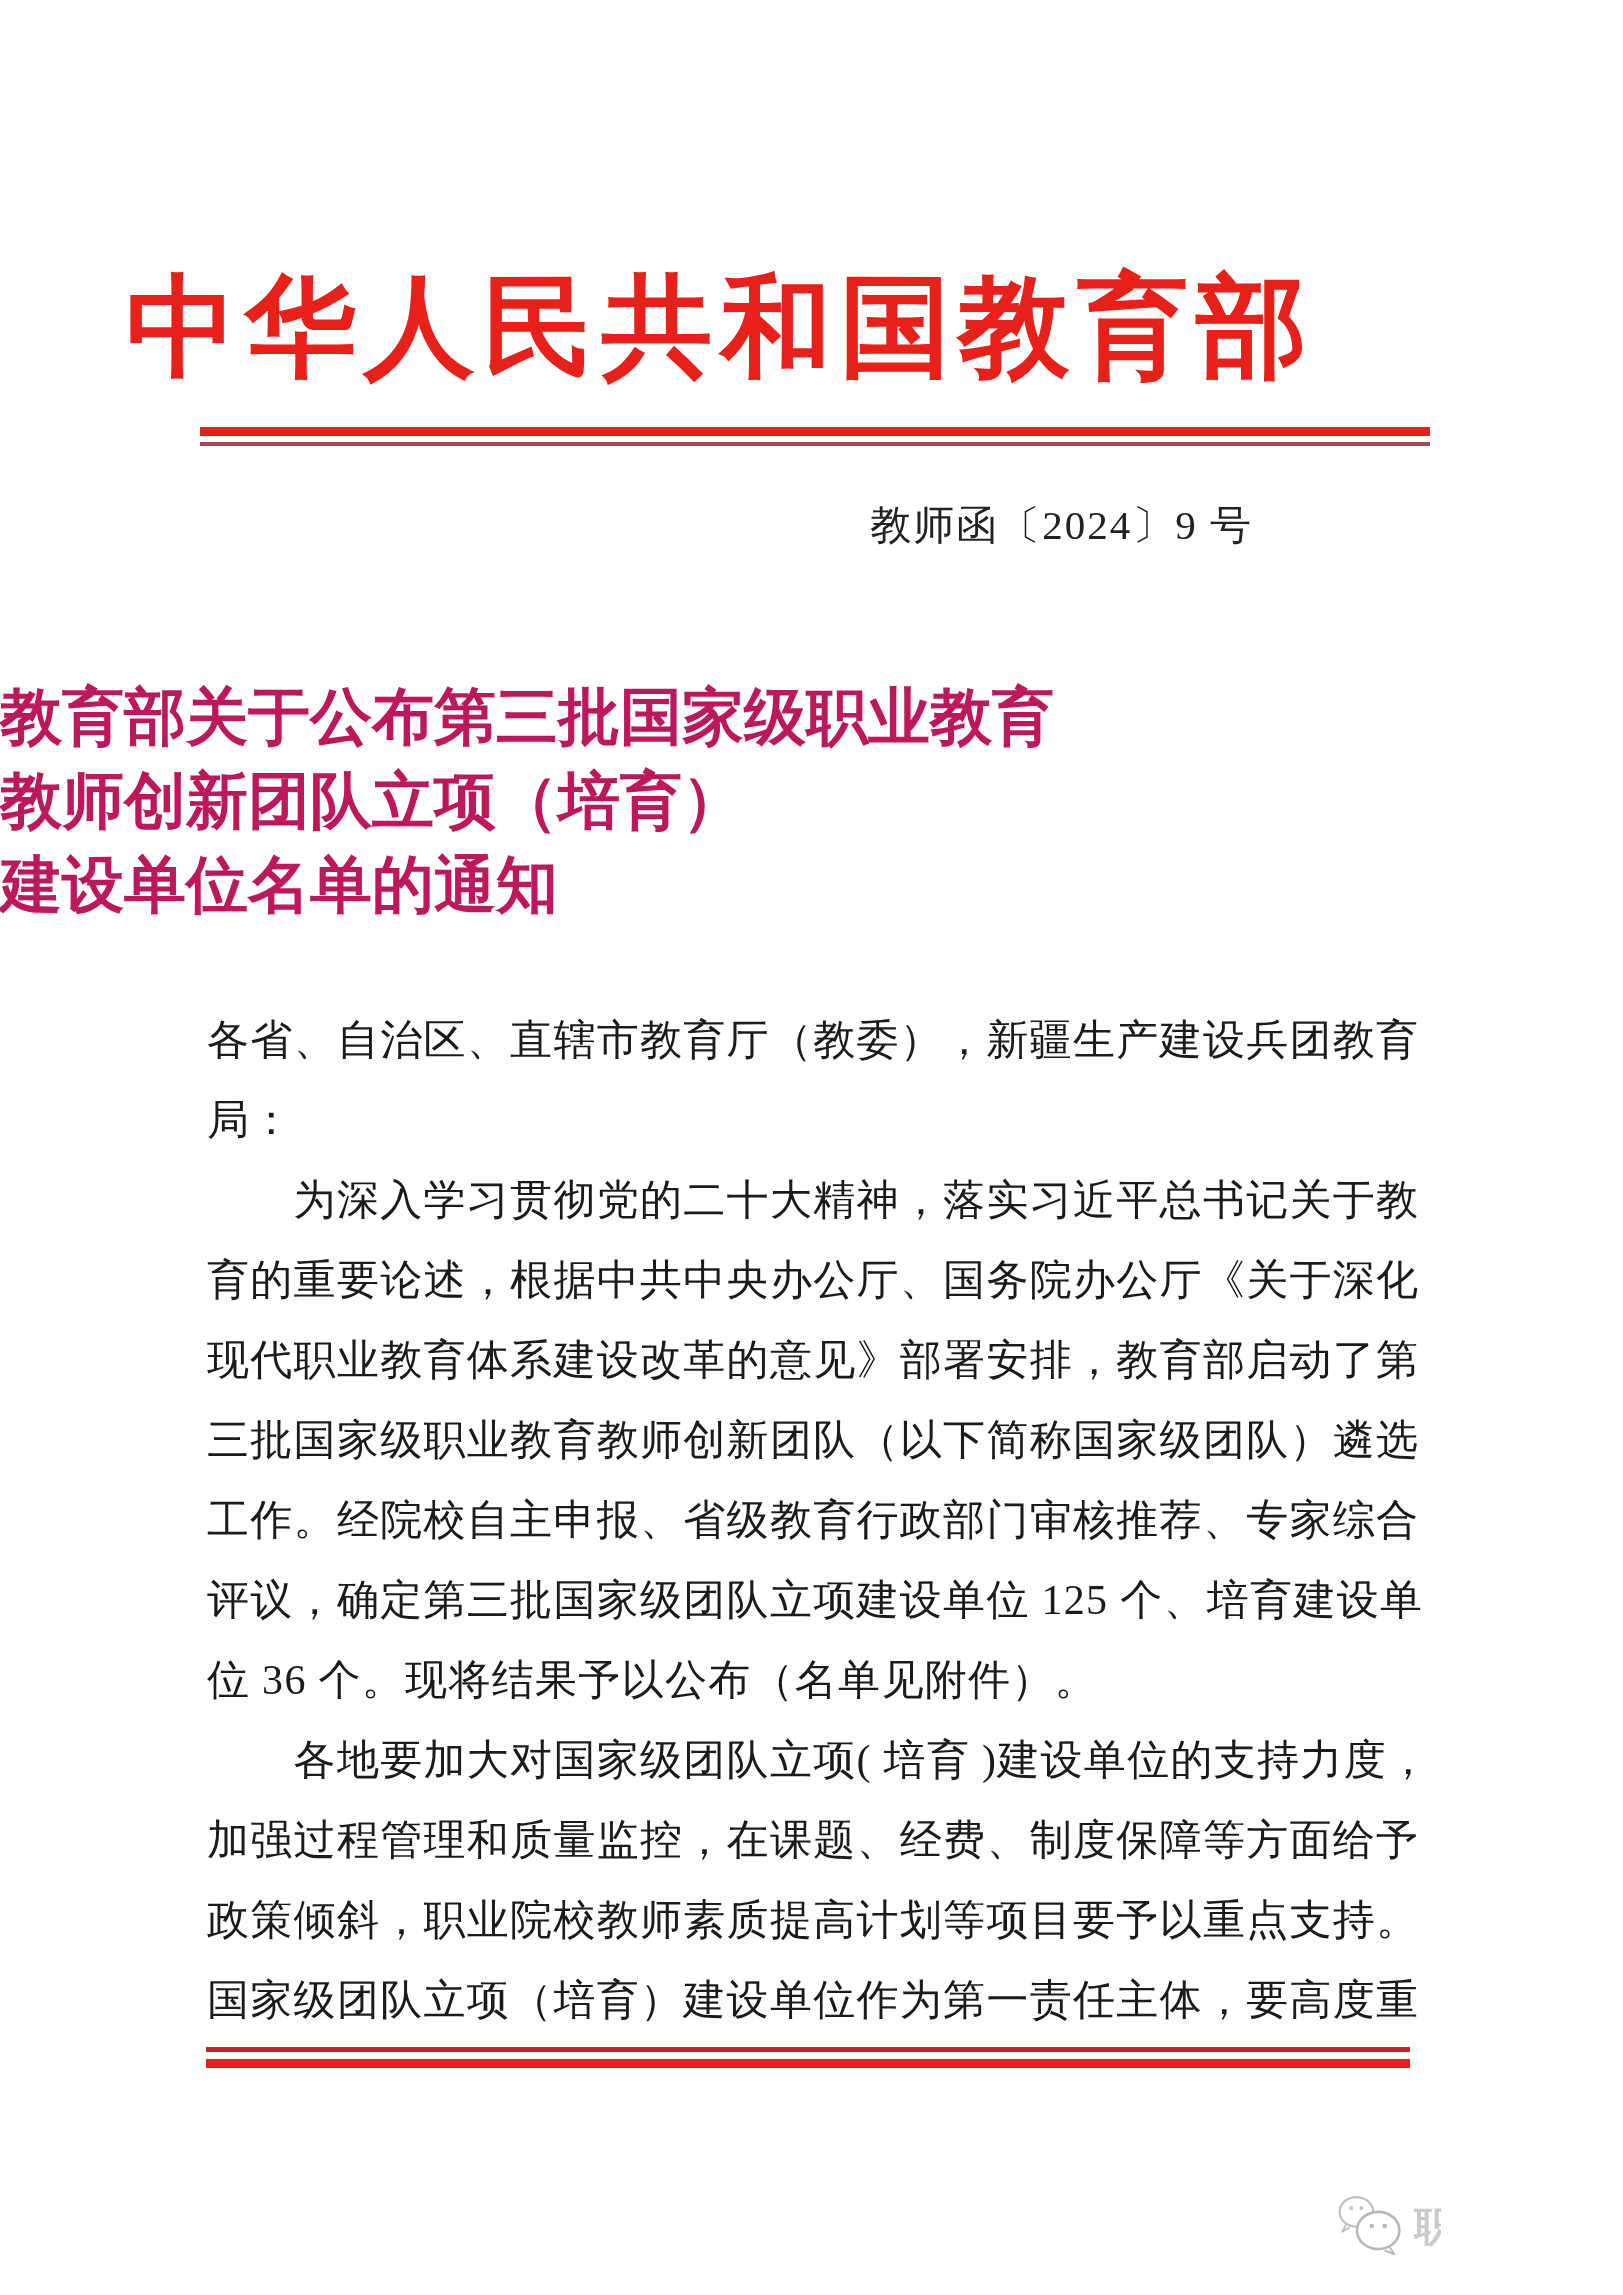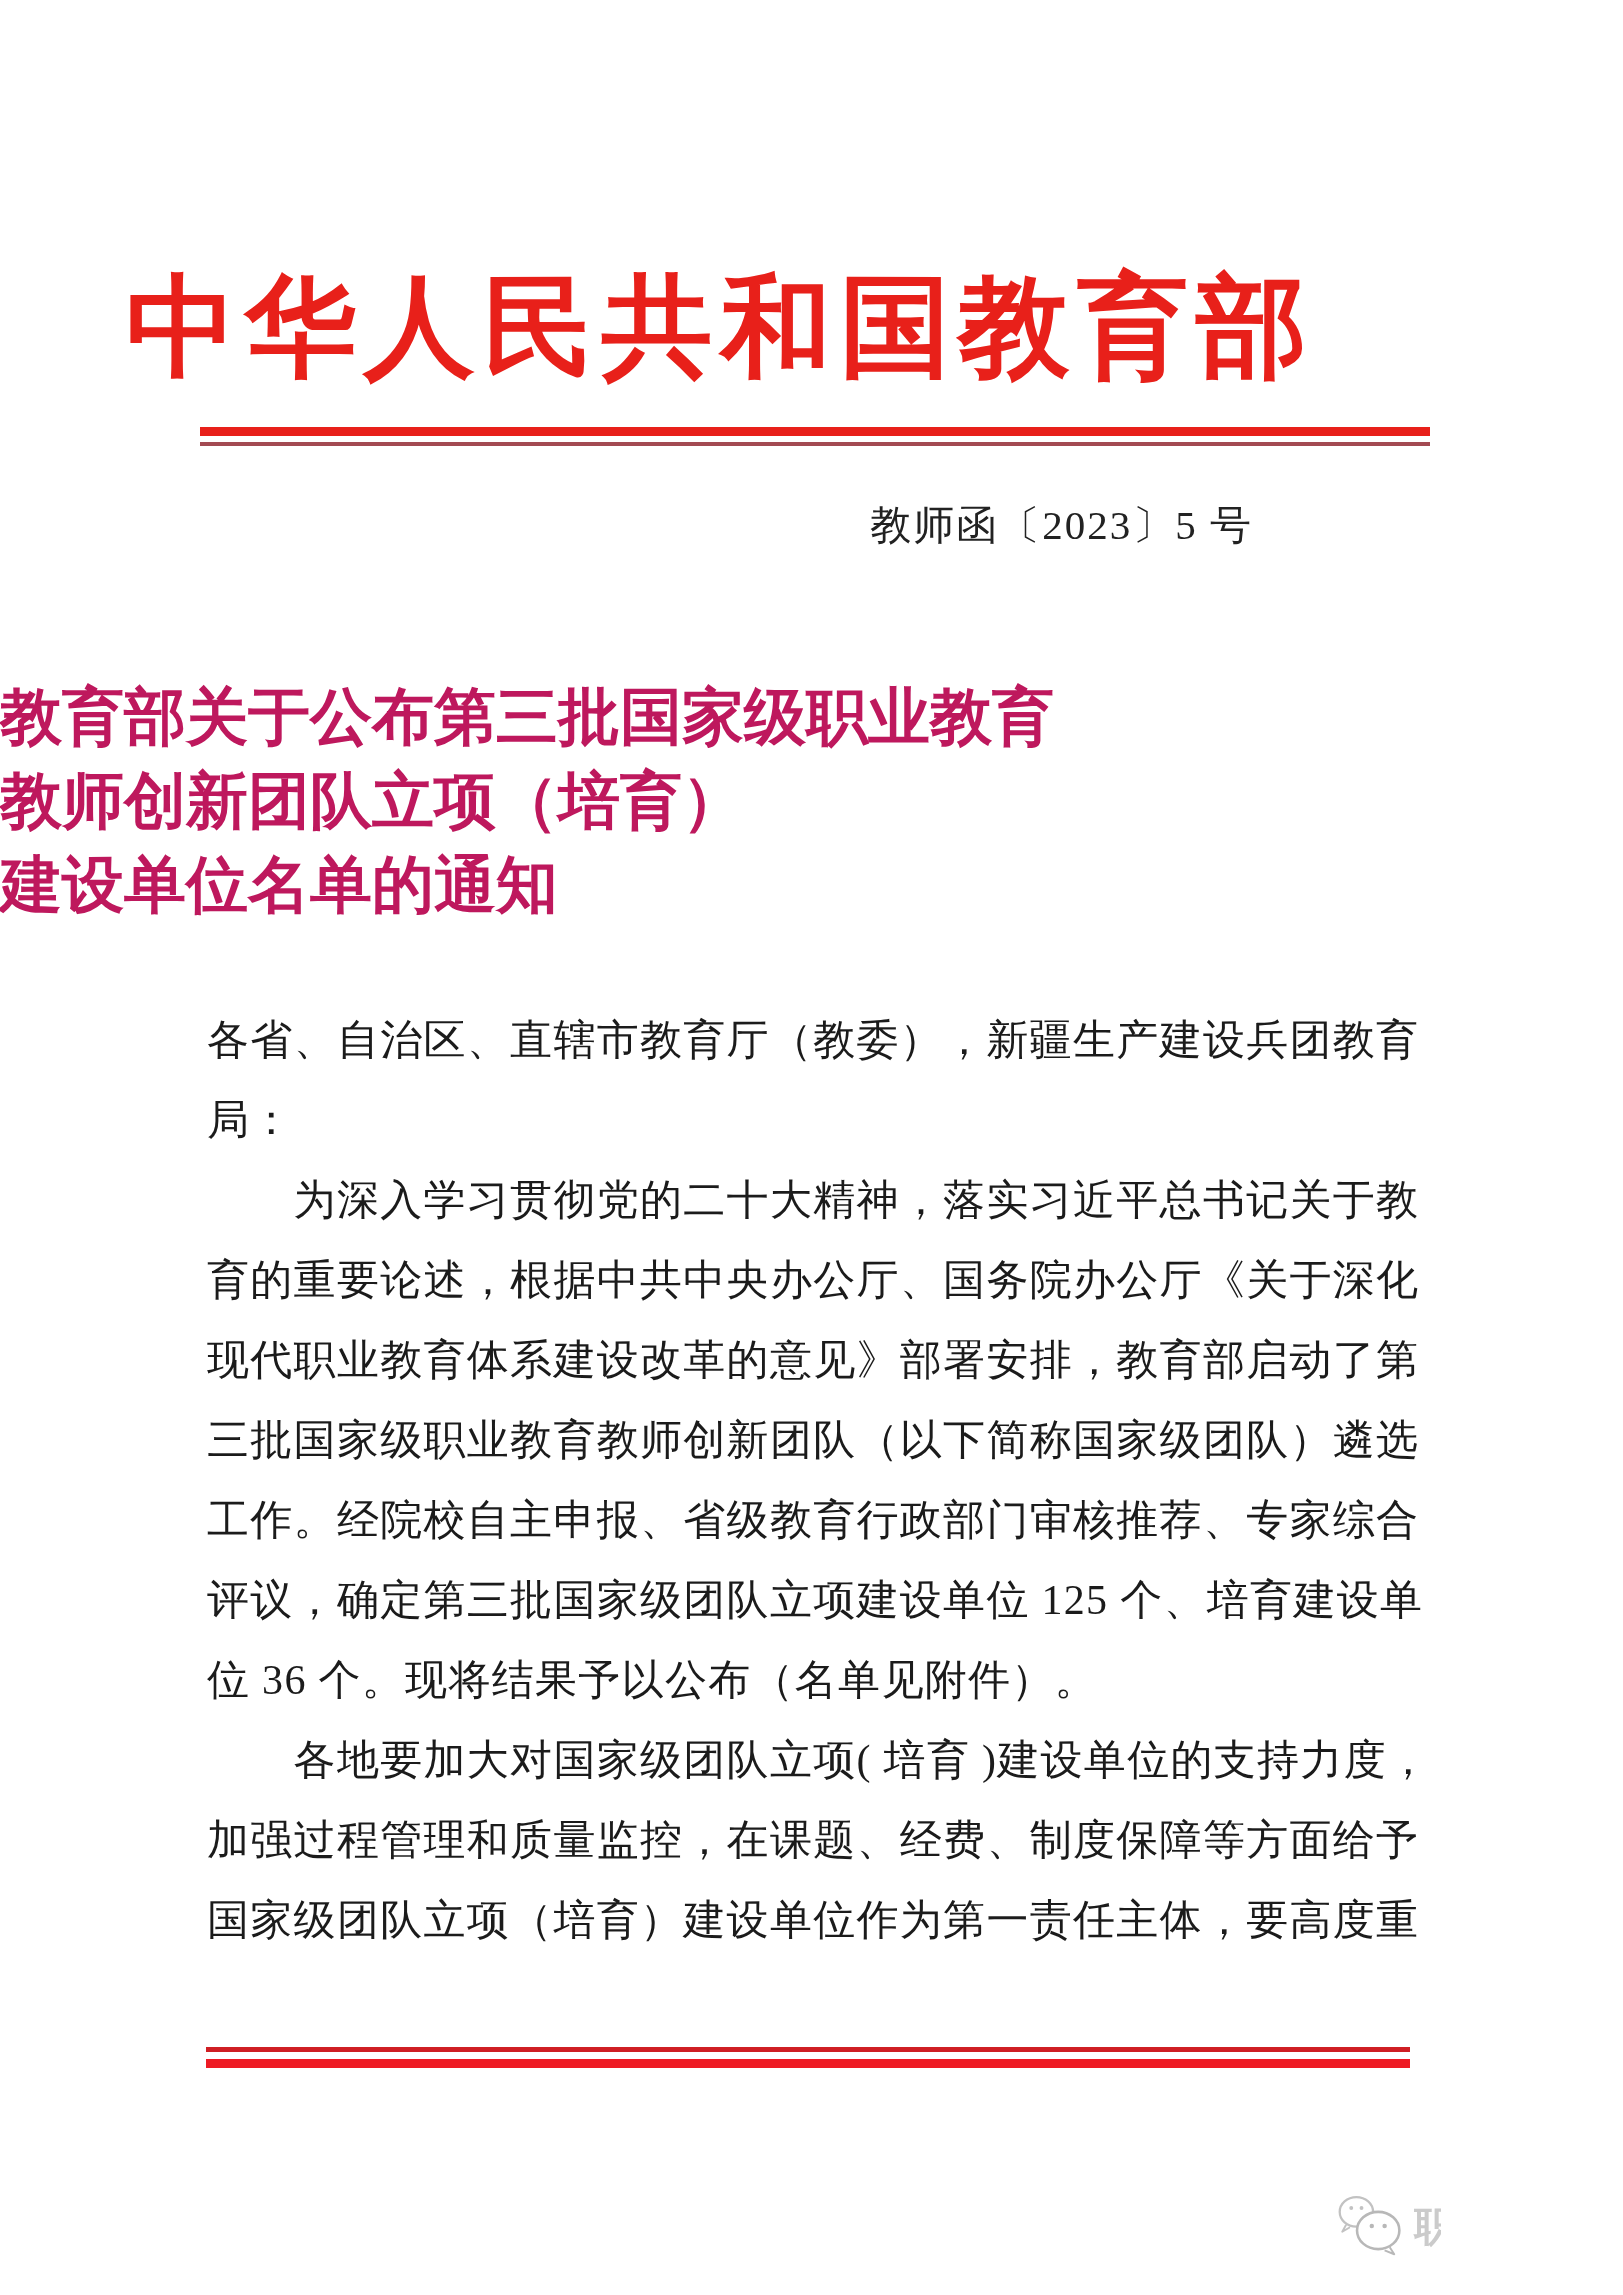--- a/index.html
+++ b/index.html
@@ -58,40 +58,41 @@
 </head>
 <body>
 
 <div class="page">
 
   <div class="org-title">中华人民共和国教育部</div>
 
   <div class="rule-top-thick"></div>
   <div class="rule-top-thin"></div>
 
-  <div class="doc-no">教师函〔2023〕5 号</div>
+  <div class="doc-no">教师函〔2024〕9 号</div>
 
   <div class="title">
     <div>教育部关于公布第三批国家级职业教育</div>
     <div>教师创新团队立项（培育）</div>
     <div>建设单位名单的通知</div>
   </div>
 
   <div class="body-block">
     <div>各省、自治区、直辖市教育厅（教委），新疆生产建设兵团教育</div>
     <div>局：</div>
     <div>　　为深入学习贯彻党的二十大精神，落实习近平总书记关于教</div>
     <div>育的重要论述，根据中共中央办公厅、国务院办公厅《关于深化</div>
     <div>现代职业教育体系建设改革的意见》部署安排，教育部启动了第</div>
     <div>三批国家级职业教育教师创新团队（以下简称国家级团队）遴选</div>
     <div>工作。经院校自主申报、省级教育行政部门审核推荐、专家综合</div>
     <div>评议，确定第三批国家级团队立项建设单位 125 个、培育建设单</div>
     <div>位 36 个。现将结果予以公布（名单见附件）。</div>
     <div>　　各地要加大对国家级团队立项( 培育 )建设单位的支持力度，</div>
     <div>加强过程管理和质量监控，在课题、经费、制度保障等方面给予</div>
+    <div>政策倾斜，职业院校教师素质提高计划等项目要予以重点支持。</div>
     <div>国家级团队立项（培育）建设单位作为第一责任主体，要高度重</div>
   </div>
 
   <div class="rule-bottom-1"></div>
   <div class="rule-bottom-2"></div>
 
   <div class="watermark">
     <svg class="wm-logo" viewBox="0 0 120 110" fill="none" xmlns="http://www.w3.org/2000/svg">
       <ellipse cx="38" cy="33" rx="26" ry="23" stroke="#c2c2c2" stroke-width="3.5"></ellipse>
       <circle cx="30" cy="27" r="3" fill="#c2c2c2"></circle>

